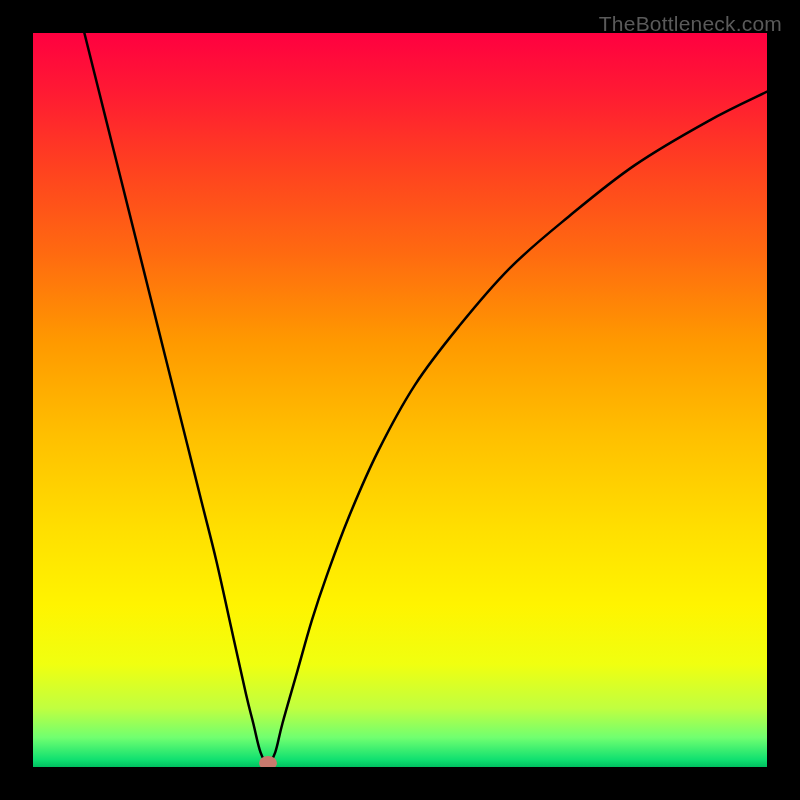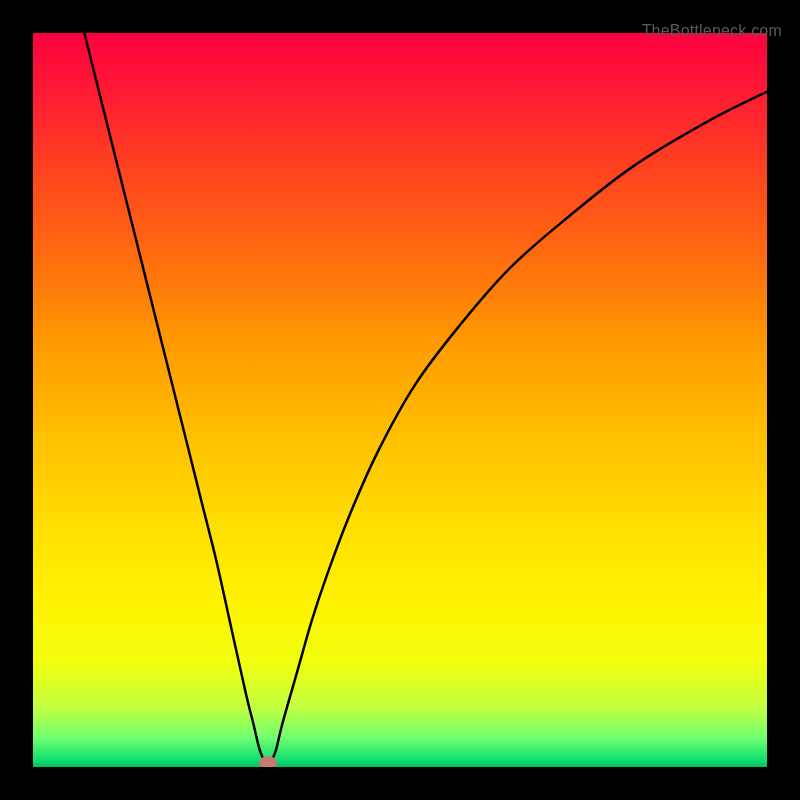--- a/index.html
+++ b/index.html
@@ -32,24 +32,24 @@
       #fff400 78%,
       #f0ff10 86%,
       #c0ff40 92%,
       #70ff70 96%,
       #10e070 99%,
       #00c060 100%
     );
   }
   .watermark {
     position: absolute;
-    top: 22px;
+    top: 12px;
     right: 18px;
     color: #5a5a5a;
-    font-size: 16px;
+    font-size: 21px;
     font-weight: 500;
     letter-spacing: 0.2px;
   }
   svg.curve {
     position: absolute;
     inset: 0;
   }
   .marker {
     position: absolute;
     width: 18px;

